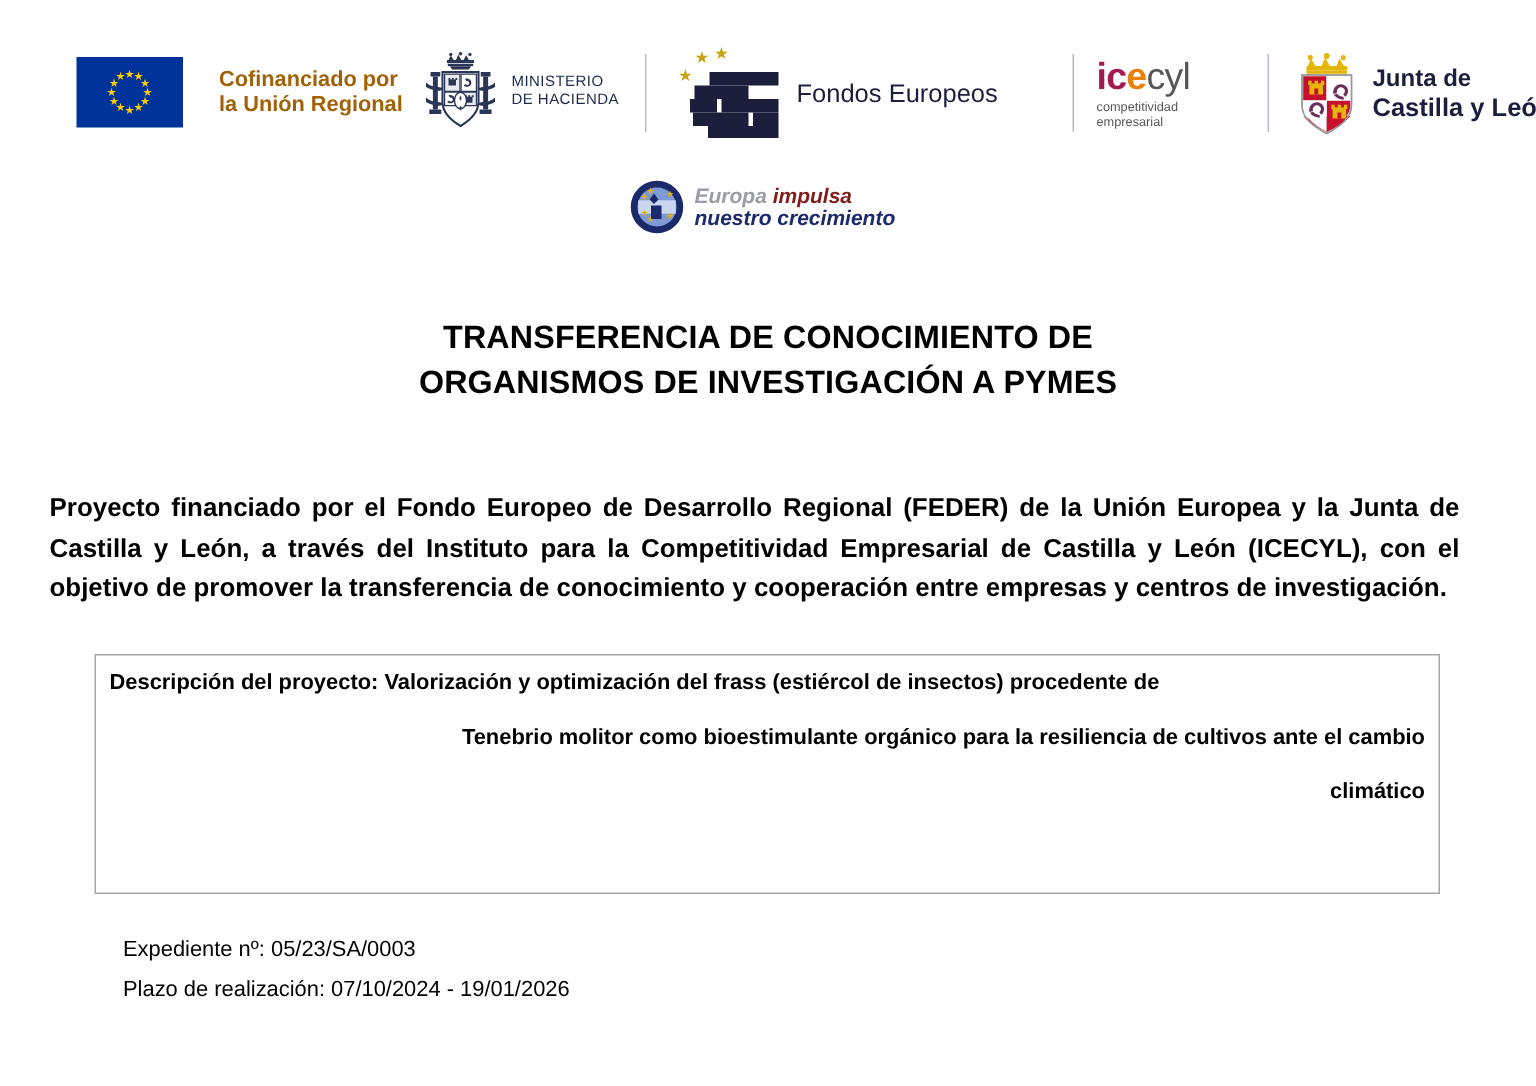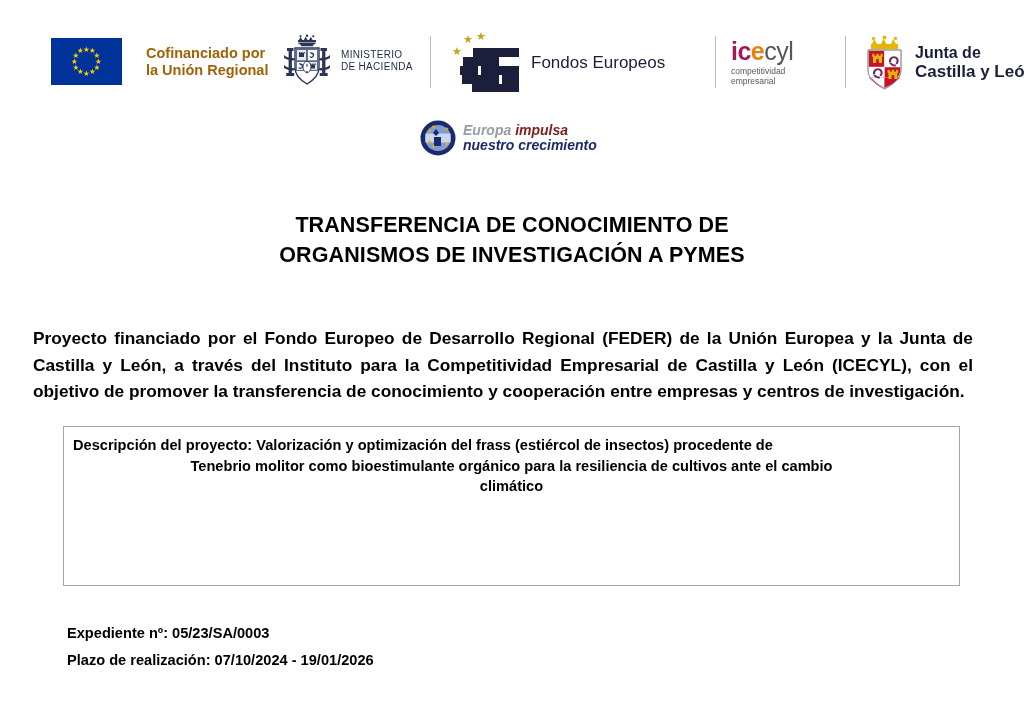--- a/index.html
+++ b/index.html
@@ -145,41 +145,41 @@
     width: 940px;
     font-size: 17.3px;
     font-weight: bold;
     line-height: 26.5px;
     text-align: justify;
   }
 
   
   .desc-box {
     position: absolute;
-    left: 63px; top: 426px;
+    left: 63px; top: 436px;
     width: 897px;
     height: 160px;
     border: 1px solid #a6a6a6;
     box-sizing: border-box;
     padding: 8px 9px 0 9px;
   }
   .desc-text {
     font-size: 14.6px;
     font-weight: bold;
     line-height: 20.5px;
     text-align: justify;
   }
-  .desc-text .ln-last { text-align: center; }
+  .desc-text .ln-last { text-align: right; margin-top: 16px; }
 
   
   .field {
     position: absolute;
-    left: 67px;
+    left: 82px;
     font-size: 14.6px;
-    font-weight: bold;
+    font-weight: normal;
     line-height: 20px;
     white-space: nowrap;
   }
   .field-exp { top: 623px; }
   .field-plazo { top: 650px; }
 </style>
 </head>
 <body>
 
 <div class="logo-strip">

